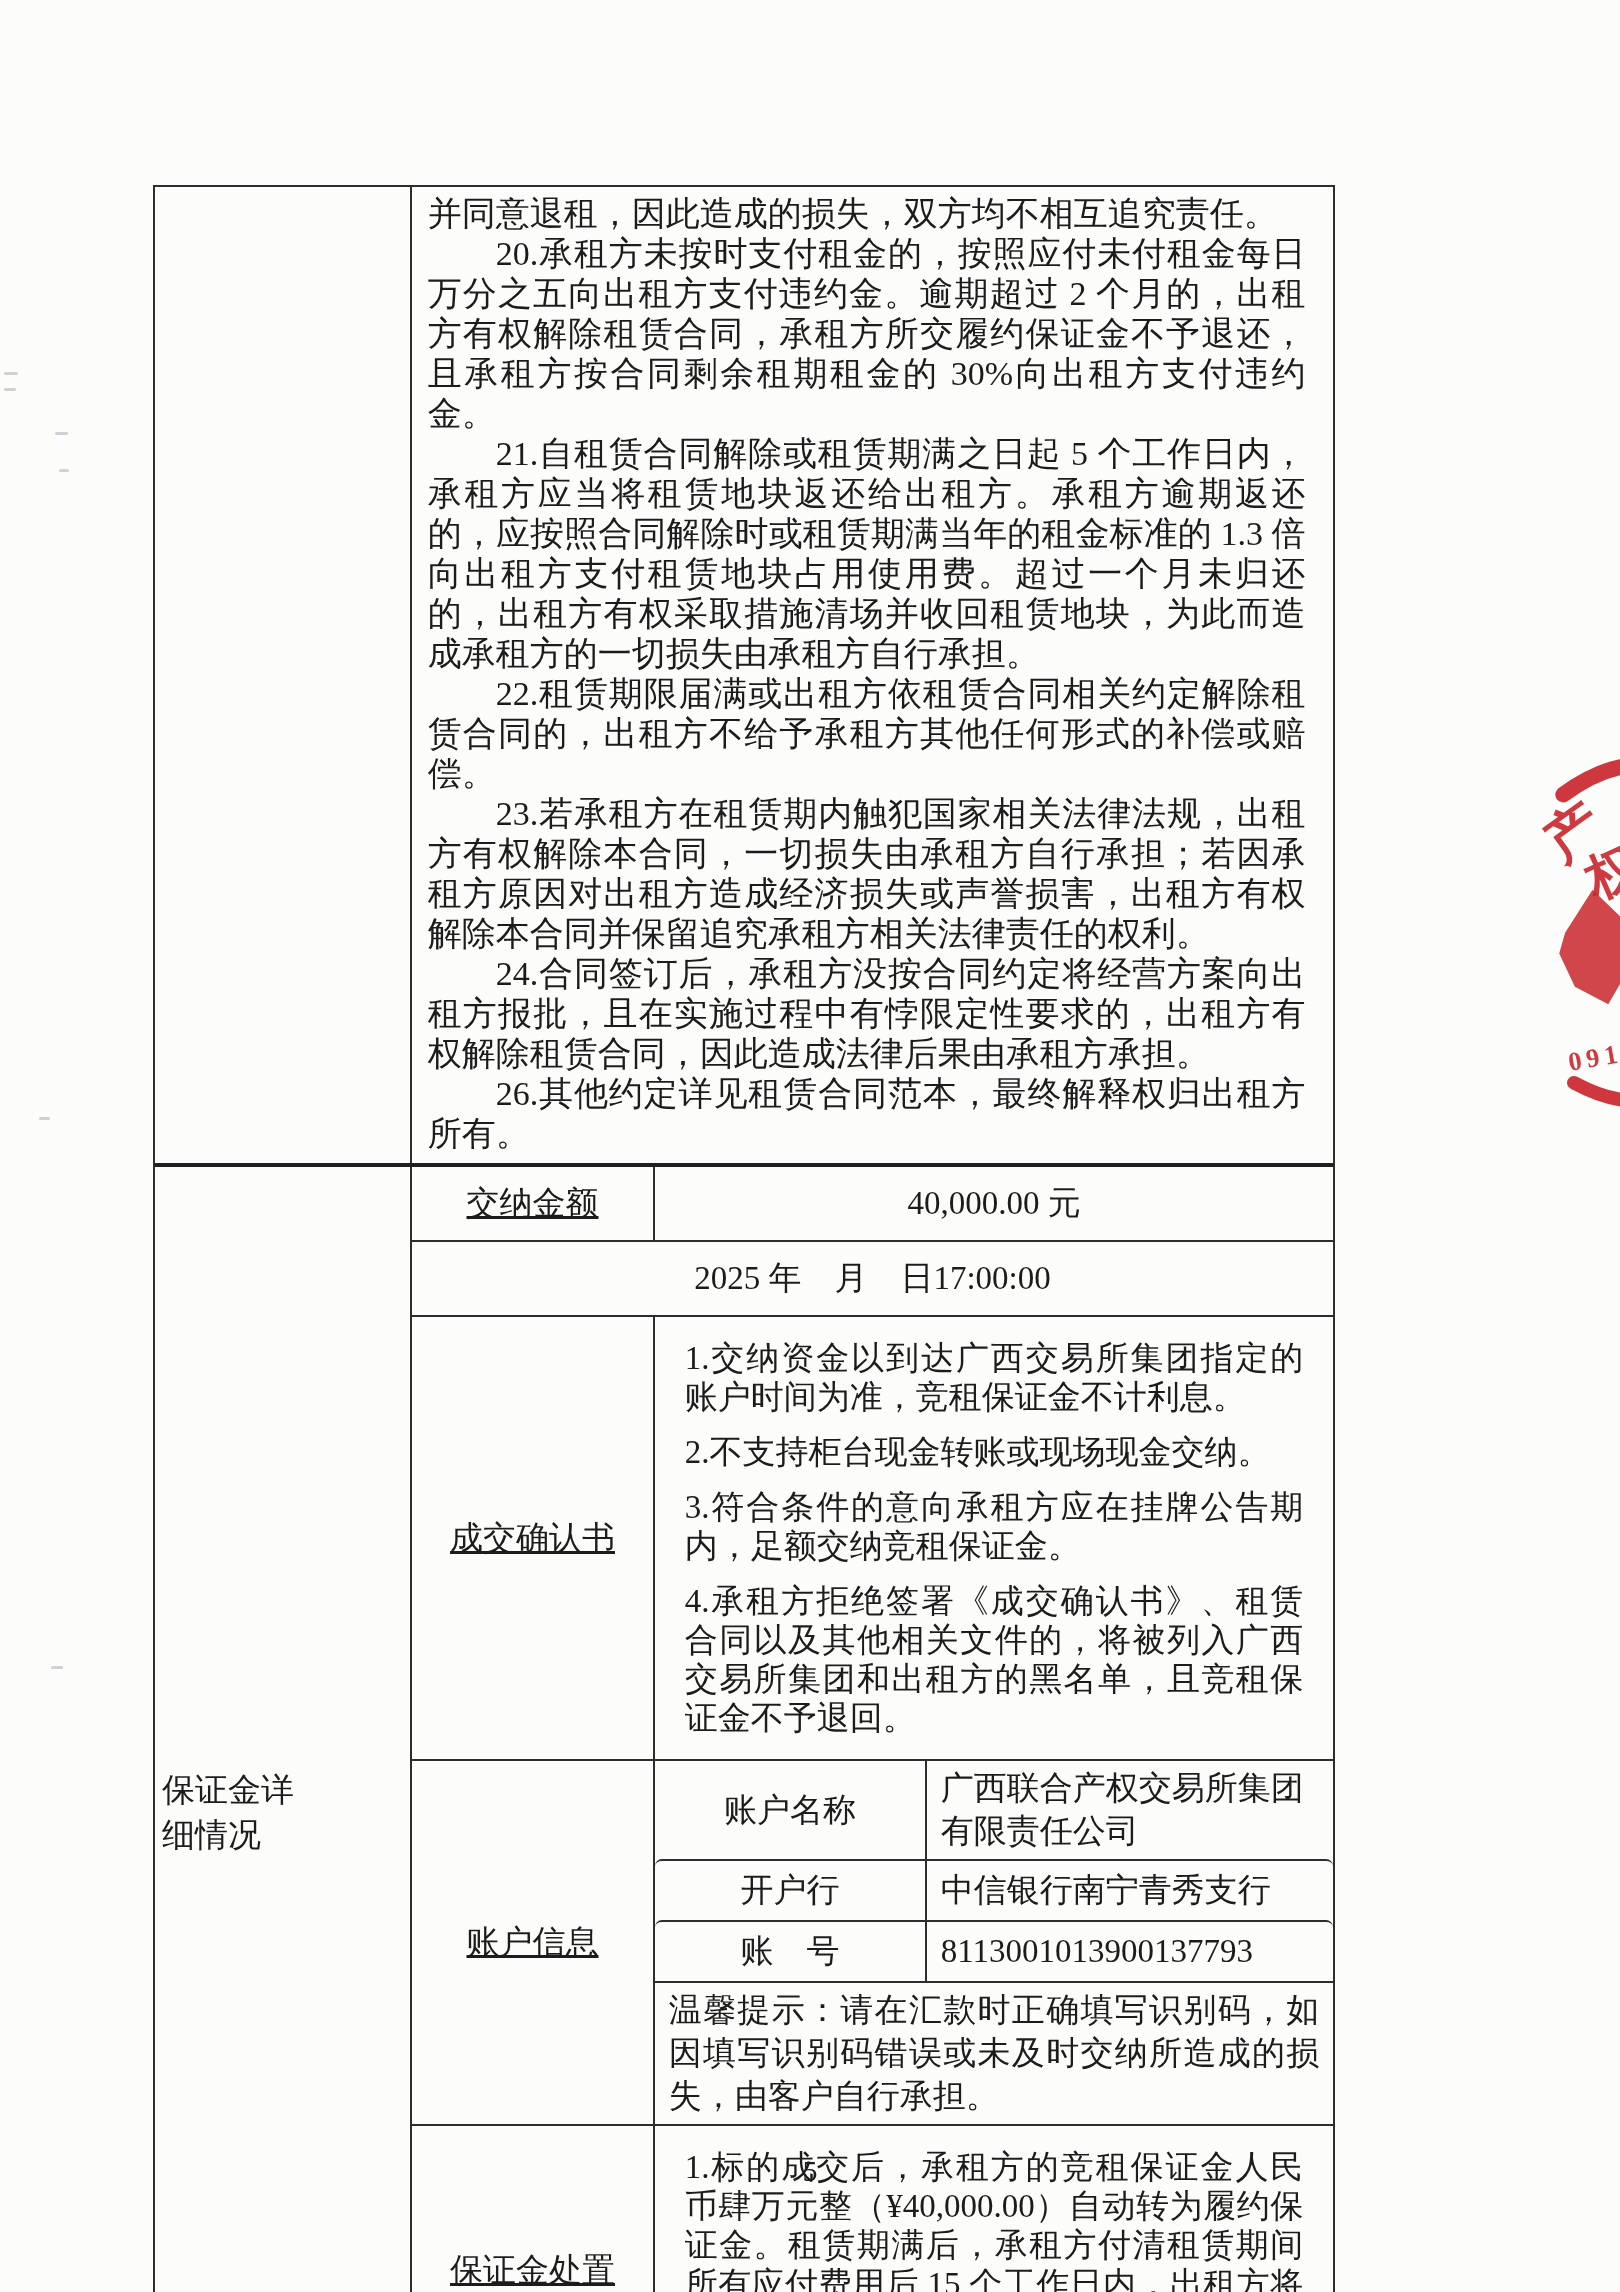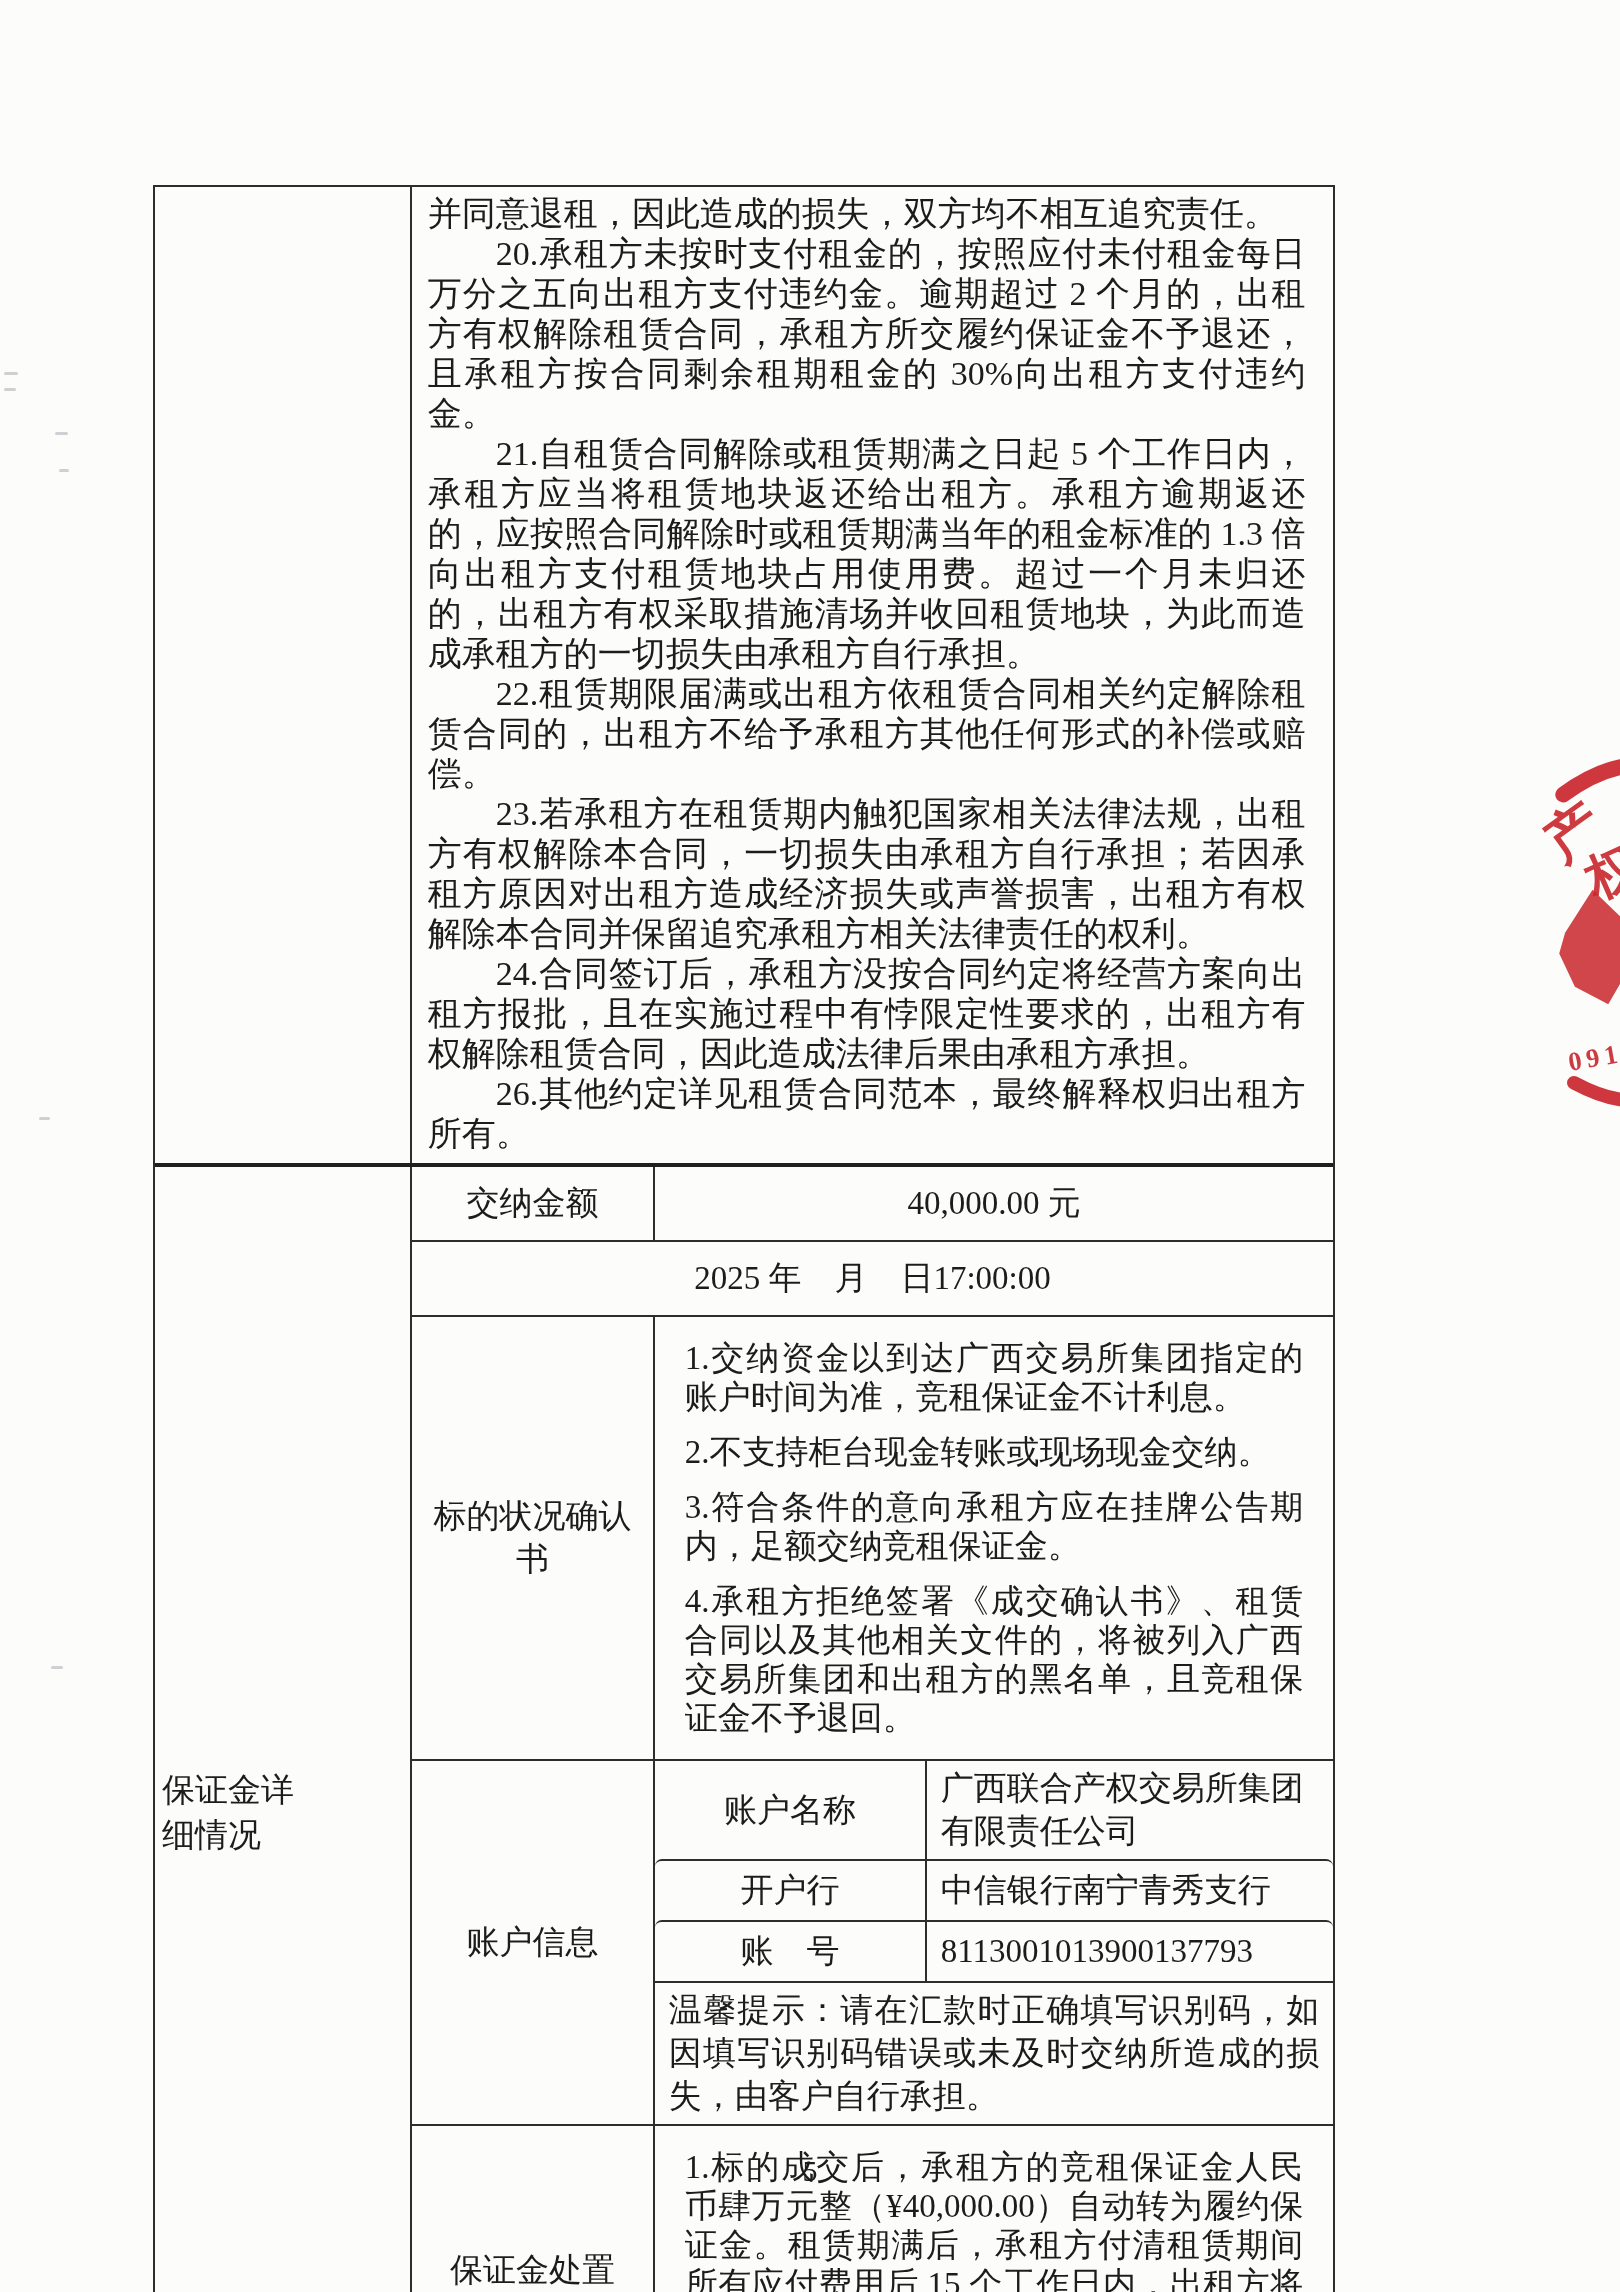--- a/index.html
+++ b/index.html
@@ -25,21 +25,21 @@
   
   .sec-lower { display:flex; font-size:33px; }
   .dep-left { width:257px; min-width:257px; border-right:2px solid #2d2d2d; display:flex; align-items:center; }
   .dep-left .dep-left-label { margin-left:7px; width:147px; line-height:45px; }
   .dep-main { flex:1; display:flex; flex-direction:column; }
   .drow { display:flex; border-top:2px solid #2d2d2d; }
   .drow.first { border-top:0; }
   .rlabel {
     width:243px; min-width:243px; border-right:2px solid #2d2d2d;
     display:flex; align-items:center; justify-content:center;
-    text-align:center; line-height:43px; padding:3.9px 5.9px;
+    text-align:center; line-height:43px; padding:3.9px 5.9px;text-decoration:underline;
   }
   .rlabel .wrap5 { width:173px; }
   .rvalue { flex:1; }
   .center-val { display:flex; align-items:center; justify-content:center; min-height:73px; }
   .text-val { padding:5.9px 13.7px; line-height:39px; text-align:justify; }
   .text-val p { margin:16px; }
   
   .acct { display:flex; flex-direction:column; }
   .acct-row { display:flex;border-radius:7px; }
   .acct-row + .acct-row { border-top:2px solid #2d2d2d; }
@@ -96,21 +96,21 @@
         <div class="drow first">
           <div class="rlabel">交纳金额</div>
           <div class="rvalue center-val">40,000.00 元</div>
         </div>
 
         <div class="drow">
           <div class="rvalue center-val">2025 年　月　日17:00:00</div>
         </div>
 
         <div class="drow">
-          <div class="rlabel">标的状况确认书</div>
+          <div class="rlabel">成交确认书</div>
           <div class="rvalue text-val">
             <p>1.交纳资金以到达广西交易所集团指定的账户时间为准，竞租保证金不计利息。</p>
             <p>2.不支持柜台现金转账或现场现金交纳。</p>
             <p>3.符合条件的意向承租方应在挂牌公告期内，足额交纳竞租保证金。</p>
             <p>4.承租方拒绝签署《成交确认书》、租赁合同以及其他相关文件的，将被列入广西交易所集团和出租方的黑名单，且竞租保证金不予退回。</p>
           </div>
         </div>
 
         <div class="drow">
           <div class="rlabel">账户信息</div>

